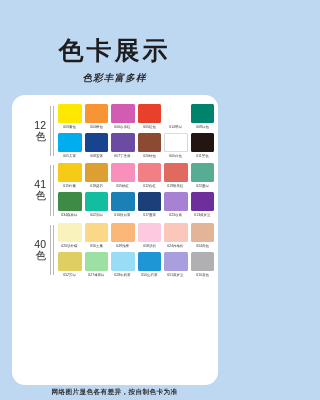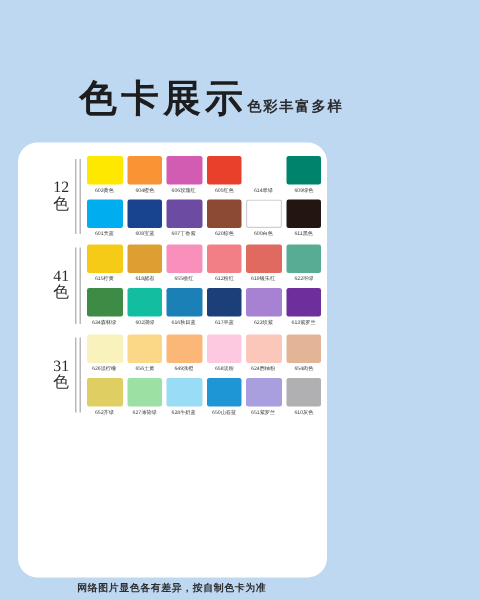--- a/index.html
+++ b/index.html
@@ -11,39 +11,40 @@
     background: #bfd8f2;
     font-family: "Liberation Sans", "DejaVu Sans", sans-serif;
     position: relative;
   }
   .page { position: relative; width: 229px; height: 400px; }
 
   
   .header {
     position: absolute;
     left: 0; top: 0; width: 229px; height: 95px;
-    display: flex; flex-direction: row;
-    align-items: center; justify-content: flex-end;
+    display: flex; flex-direction: column;
+    align-items: center; justify-content: flex-start;
     padding-top: 38px;
   }
   .title {
     font-size: 25px;
     font-weight: bold;
     letter-spacing: 3px;
     color: #1d1d1f;
     line-height: 1;
     text-align: center;
   }
   .subtitle {
     margin-top: 9px;
     font-size: 9.5px;
     font-weight: bold;
     letter-spacing: 1.2px;
     color: #2b2b2d;
     text-align: center;
+    font-style: italic;
   }
 
   
   .card {
     position: absolute;
     left: 12px; top: 95px;
     width: 206px; height: 290px;
     background: #ffffff;
     border-radius: 13px;
     overflow: hidden;
@@ -71,21 +72,21 @@
     justify-content: flex-end;
     position: relative;
   }
   .count {
     display: flex;
     flex-direction: column;
     align-items: flex-end;
     line-height: 1.05;
     color: #2a2a2c;
     font-size: 10px;
-    font-family: Liberation Serif, serif;
+    font-family: Liberation Sans, sans-serif;
     padding-right: 4px;
   }
   .count-num { font-size: 10.5px; }
   .count-unit { font-size: 10.5px; }
   .rule {
     width: 5px;
     flex: 0 0 5px;
     margin-right: 3px;
     position: relative;
   }
@@ -279,21 +280,21 @@
               <div class="cell">
                 <div class="chip" style="background: rgb(109, 47, 156);"></div>
                 <div class="chip-label">613紫罗兰</div>
               </div>
             </div>
           </div>
         </div>
         <div class="section">
           <div class="gutter">
             <div class="count">
-              <span class="count-num">31</span>
+              <span class="count-num">40</span>
               <span class="count-unit">色</span>
             </div>
           </div>
           <div class="rule"></div>
           <div class="grid">
             <div class="grid-row">
               <div class="cell">
                 <div class="chip" style="background: rgb(250, 242, 188);"></div>
                 <div class="chip-label">626淡柠檬</div>
               </div>

